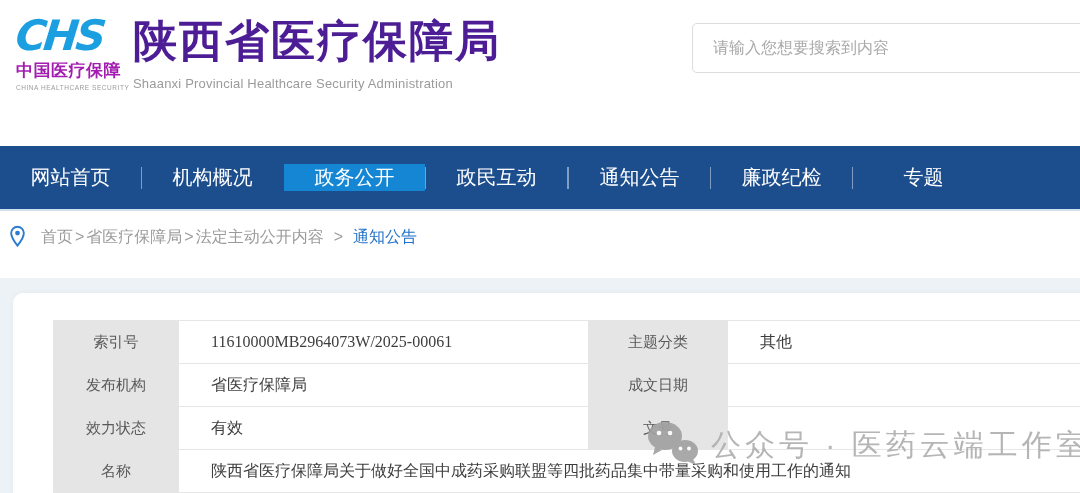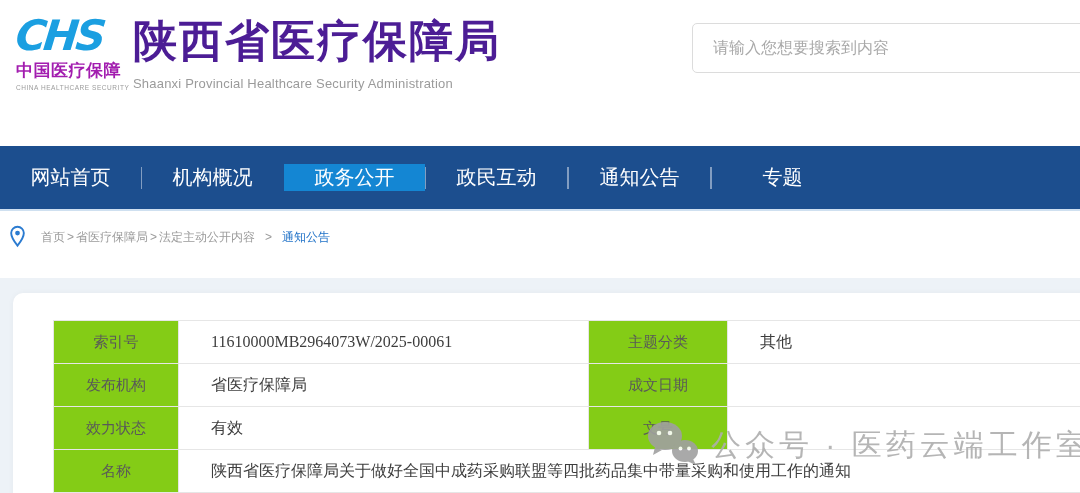--- a/index.html
+++ b/index.html
@@ -46,21 +46,21 @@
     width:141px; flex:0 0 141px; display:flex; align-items:center; justify-content:center;
     color:#fff; font-size:20px; cursor:pointer; white-space:nowrap;
   }
   .nav-item.active { background:#1486d3; font-weight:400; }
   .nav-sep { flex:0 0 1px; width:1px; height:22px; background:rgba(255,255,255,0.45); align-self:center; }
   .nav-sep.sep-hidden { background:transparent; }
 
   
   .breadcrumb {
     position:absolute; left:0; top:216px; width:968px; height:42px;
-    display:flex; align-items:center; padding-left:8px; font-size:12px; color:#9a9a9a;
+    display:flex; align-items:center; padding-left:8px; font-size:16px; color:#9a9a9a;
   }
   .breadcrumb .pin { margin-right:14px; display:flex; align-items:center; }
   .bc-item { color:#9a9a9a; cursor:pointer; }
   .bc-item.current { color:#2273c8; }
   .bc-sep { margin:0 2px; color:#9a9a9a; }
   .bc-sep.last { margin:0 10px; }
 
   
   .panel { position:absolute; left:0; top:278px; width:1080px; height:215px; background:#edf2f7; }
   .card {
@@ -68,21 +68,21 @@
     background:#fff; border-radius:10px; box-shadow:0 0 6px rgba(0,0,0,0.04);
   }
 
   
   .doc-table {
     position:absolute; left:53px; top:320px; width:1060px;
     border-collapse:collapse; table-layout:fixed; font-size:15px;
   }
   .doc-table td { border:1px solid #e6e6e6; height:43px; vertical-align:middle; }
   .doc-table td.lbl {
-    background:#84cc16; color:#595959; text-align:center;
+    background:#e5e5e5; color:#595959; text-align:center;
     font-family:Liberation Serif, serif;
   }
   .doc-table td.val {
     background:#fff; color:#3d3d3d; padding:0 32px; text-align:left;
     font-family:"Liberation Serif","DejaVu Serif",serif; font-size:16px;
   }
 
   
   .watermark {
     position:absolute; left:645px; top:420px; z-index:5;
@@ -115,20 +115,21 @@
   <span class="nav-sep"></span>
   <div class="nav-item">机构概况</div>
   <span class="nav-sep sep-hidden"></span>
   <div class="nav-item active">政务公开</div>
   <span class="nav-sep"></span>
   <div class="nav-item">政民互动</div>
   <span class="nav-sep"></span>
   <span class="nav-sep"></span>
   <div class="nav-item">通知公告</div>
   <span class="nav-sep"></span>
+  <div class="nav-item">廉政纪检</div>
   <span class="nav-sep"></span>
   <div class="nav-item">专题</div>
 </div>
 
 <div class="breadcrumb">
   <span class="pin">
     <svg width="19" height="24" viewBox="0 0 24 30">
       <path d="M12 2C7.6 2 4 5.6 4 10c0 6 8 16 8 16s8-10 8-16c0-4.4-3.6-8-8-8z" fill="none" stroke="#2b7bd0" stroke-width="2.4"></path>
       <circle cx="12" cy="10" r="3" fill="#2b7bd0"></circle>
     </svg>

